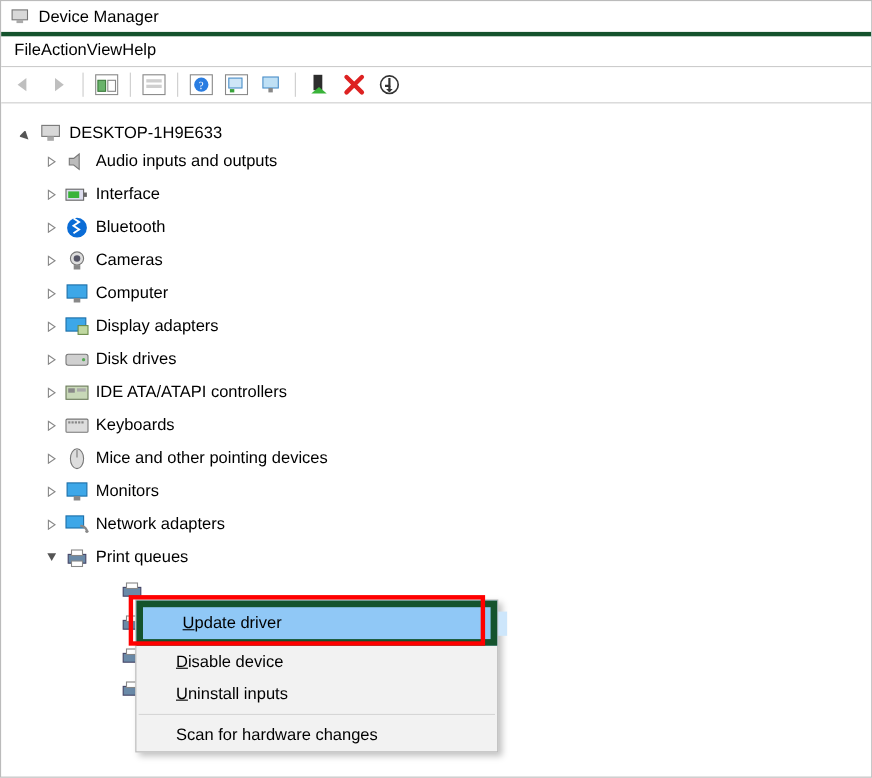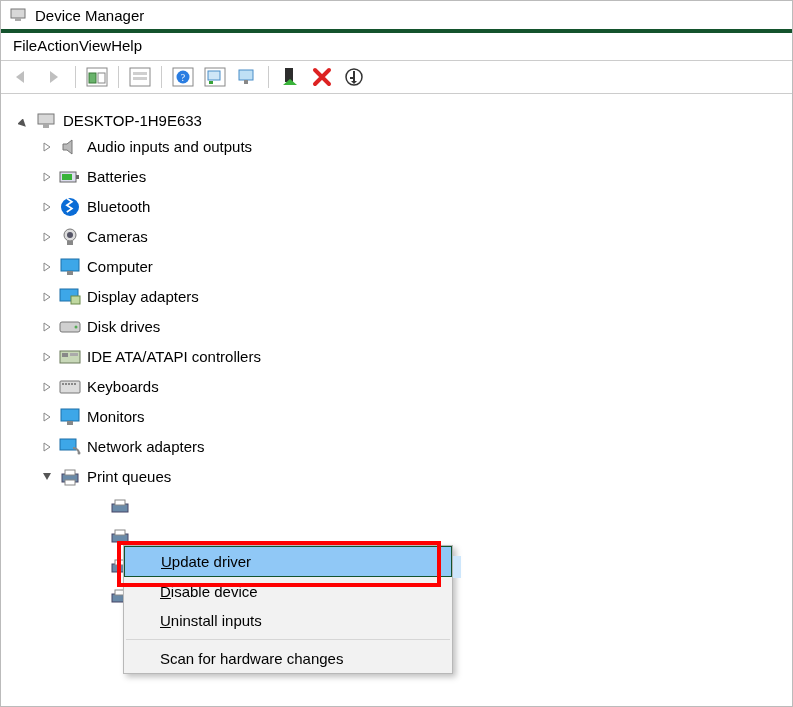--- a/index.html
+++ b/index.html
@@ -93,21 +93,21 @@
     background: #f2f2f2;
     border: 1px solid #b8b8b8;
     box-shadow: 3px 3px 6px rgba(0,0,0,0.25);
   }
   .ctx-item {
     padding: 6px 10px 6px 36px;
     font-size: 15px;
   }
   .ctx-item.sel {
     background: #90c8f6;
-    border: 1px solid #14532d;
+    border: 6px solid #14532d;
     margin: 0;
   }
   .ctx-sep {
     height: 1px;
     background: #d6d6d6;
     margin: 4px 2px;
   }
   .ctx-extra-bar {
     position: absolute;
     left: 452px;
@@ -256,21 +256,21 @@
             <path d="M2 1 L8 5 L2 9 Z" fill="none" stroke="#888"></path>
           </svg>
         </span>
         <span class="dev-icon">
           <svg width="22" height="16" viewBox="0 0 22 16">
             <rect x="1" y="3" width="16" height="10" fill="#dde" stroke="#666"></rect>
             <rect x="17" y="6" width="3" height="4" fill="#666"></rect>
             <rect x="3" y="5" width="10" height="6" fill="#39b339"></rect>
           </svg>
         </span>
-        <span>Batteries</span>
+        <span>Interface</span>
       </div>
       <div class="row indent-1">
         <span class="expander">
           <svg width="10" height="10" viewBox="0 0 10 10">
             <path d="M2 1 L8 5 L2 9 Z" fill="none" stroke="#888"></path>
           </svg>
         </span>
         <span class="dev-icon">
           <svg width="20" height="20" viewBox="0 0 20 20">
             <circle cx="10" cy="10" r="9" fill="#0a6cd6"></circle>
@@ -369,20 +369,34 @@
         </span>
         <span>Keyboards</span>
       </div>
       <div class="row indent-1">
         <span class="expander">
           <svg width="10" height="10" viewBox="0 0 10 10">
             <path d="M2 1 L8 5 L2 9 Z" fill="none" stroke="#888"></path>
           </svg>
         </span>
         <span class="dev-icon">
+          <svg width="16" height="20" viewBox="0 0 16 20">
+            <ellipse cx="8" cy="10" rx="6" ry="9" fill="#ddd" stroke="#777"></ellipse>
+            <line x1="8" y1="2" x2="8" y2="9" stroke="#777"></line>
+          </svg>
+        </span>
+        <span>Mice and other pointing devices</span>
+      </div>
+      <div class="row indent-1">
+        <span class="expander">
+          <svg width="10" height="10" viewBox="0 0 10 10">
+            <path d="M2 1 L8 5 L2 9 Z" fill="none" stroke="#888"></path>
+          </svg>
+        </span>
+        <span class="dev-icon">
           <svg width="20" height="18" viewBox="0 0 20 18">
             <rect x="1" y="1" width="18" height="12" fill="#3da7e8" stroke="#1c6fa8"></rect>
             <rect x="7" y="13" width="6" height="4" fill="#888"></rect>
           </svg>
         </span>
         <span>Monitors</span>
       </div>
       <div class="row indent-1">
         <span class="expander">
           <svg width="10" height="10" viewBox="0 0 10 10">

